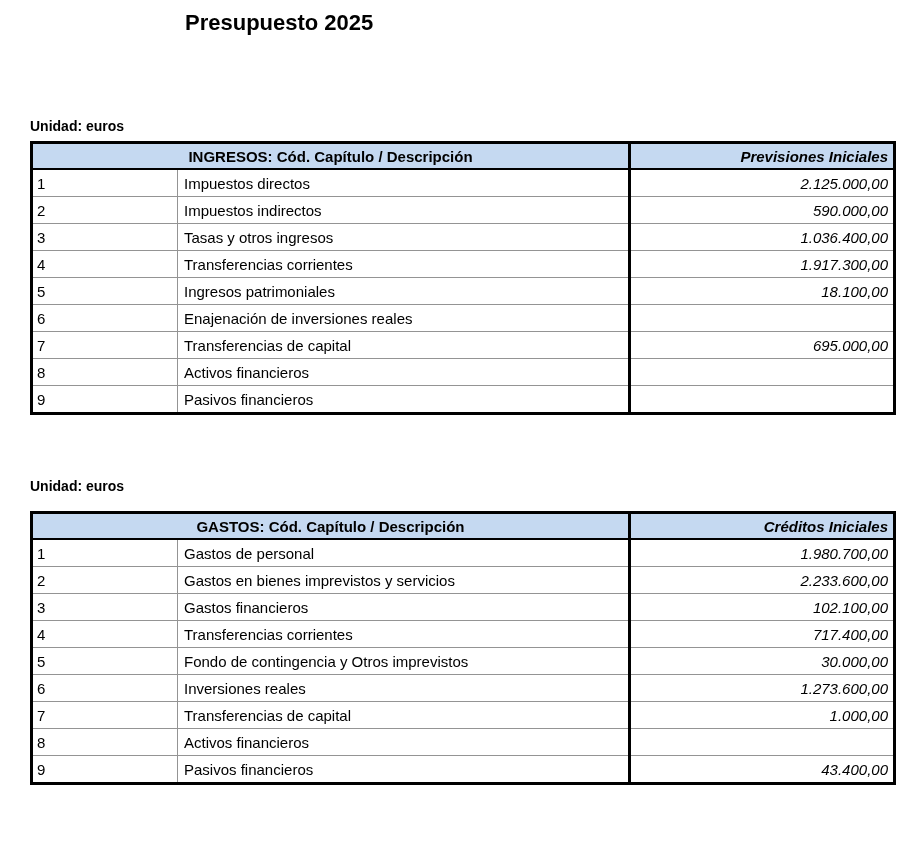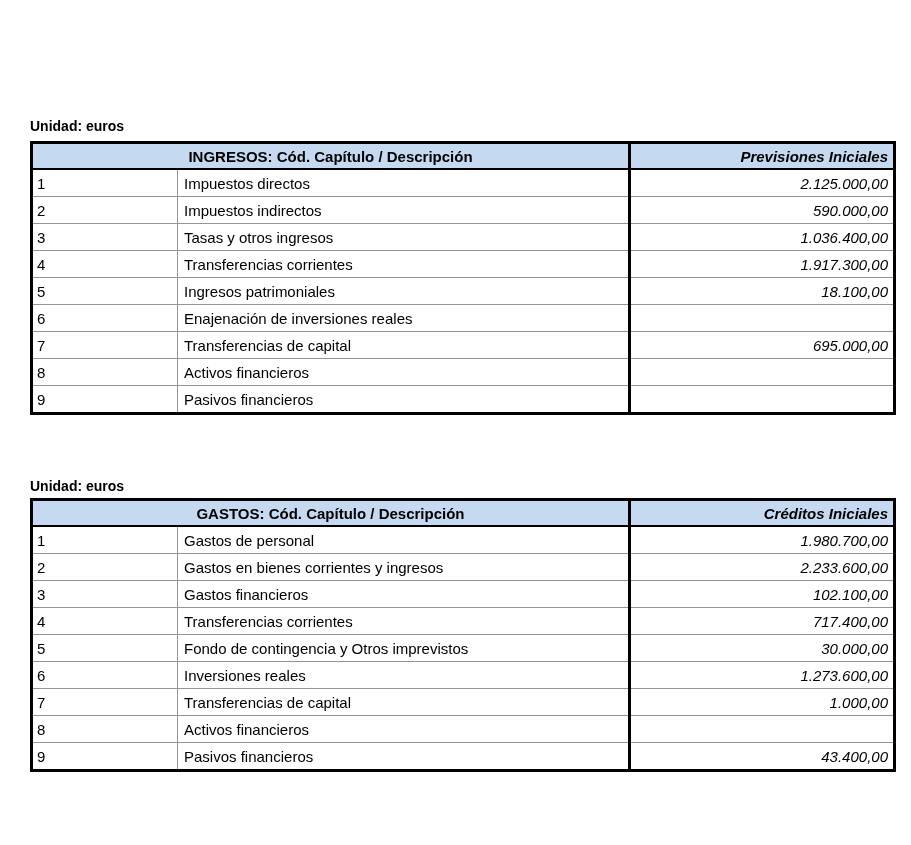--- a/index.html
+++ b/index.html
@@ -45,21 +45,21 @@
 
   table.budget {
     position: absolute;
     left: 30px;
     width: 863px;
     border-collapse: collapse;
     table-layout: fixed;
     border: 3px solid #000000;
   }
   #table-ingresos { top: 141px; border-radius: 15px; }
-  #table-gastos   { top: 498px; }
+  #table-gastos   { top: 511px; }
 
   table.budget col.c-code   { width: 146px; }
   table.budget col.c-desc   { width: 452px; }
   table.budget col.c-amount { width: 265px; }
 
   table.budget th, table.budget td {
     font-size: 15px;
     overflow: hidden;
     white-space: nowrap;
     padding: 0 6px;
@@ -92,20 +92,21 @@
   }
   table.budget tr.total-row td.amount {
     background: #DDD9C3;
   }
 </style>
 </head>
 <body>
 
 <div class="page">
 
+  <div class="page-title">Presupuesto 2025</div>
 
   <div class="unit-label" id="unit-1">Unidad: euros</div>
 
   <table class="budget" id="table-ingresos">
     <colgroup>
         <col class="c-code">
         <col class="c-desc">
         <col class="c-amount">
       </colgroup>
     <thead>
@@ -178,21 +179,21 @@
       </tr>
     </thead>
     <tbody>
       <tr>
         <td class="code">1</td>
         <td class="desc">Gastos de personal</td>
         <td class="amount">1.980.700,00</td>
       </tr>
       <tr>
         <td class="code">2</td>
-        <td class="desc">Gastos en bienes corrientes y ingresos</td>
+        <td class="desc">Gastos en bienes imprevistos y servicios</td>
         <td class="amount">2.233.600,00</td>
       </tr>
       <tr>
         <td class="code">3</td>
         <td class="desc">Gastos financieros</td>
         <td class="amount">102.100,00</td>
       </tr>
       <tr>
         <td class="code">4</td>
         <td class="desc">Transferencias corrientes</td>

